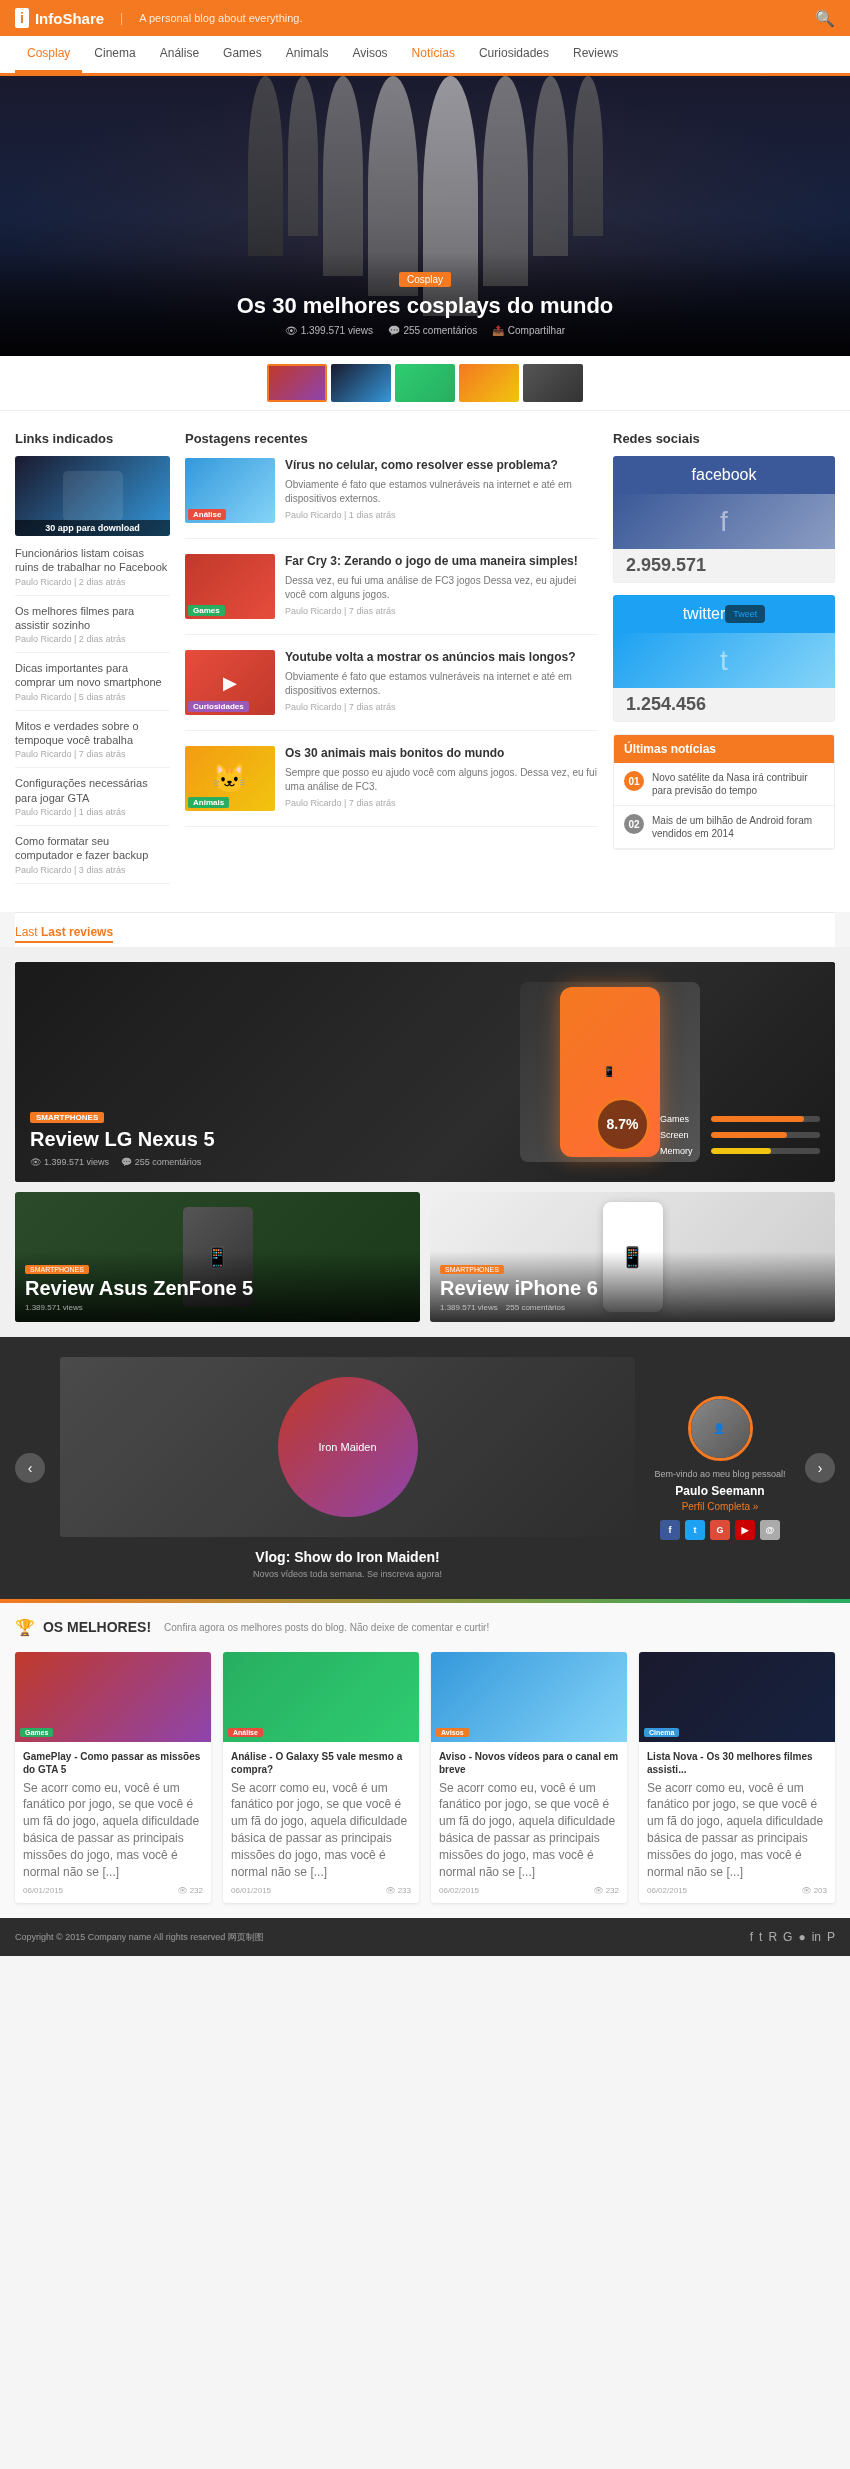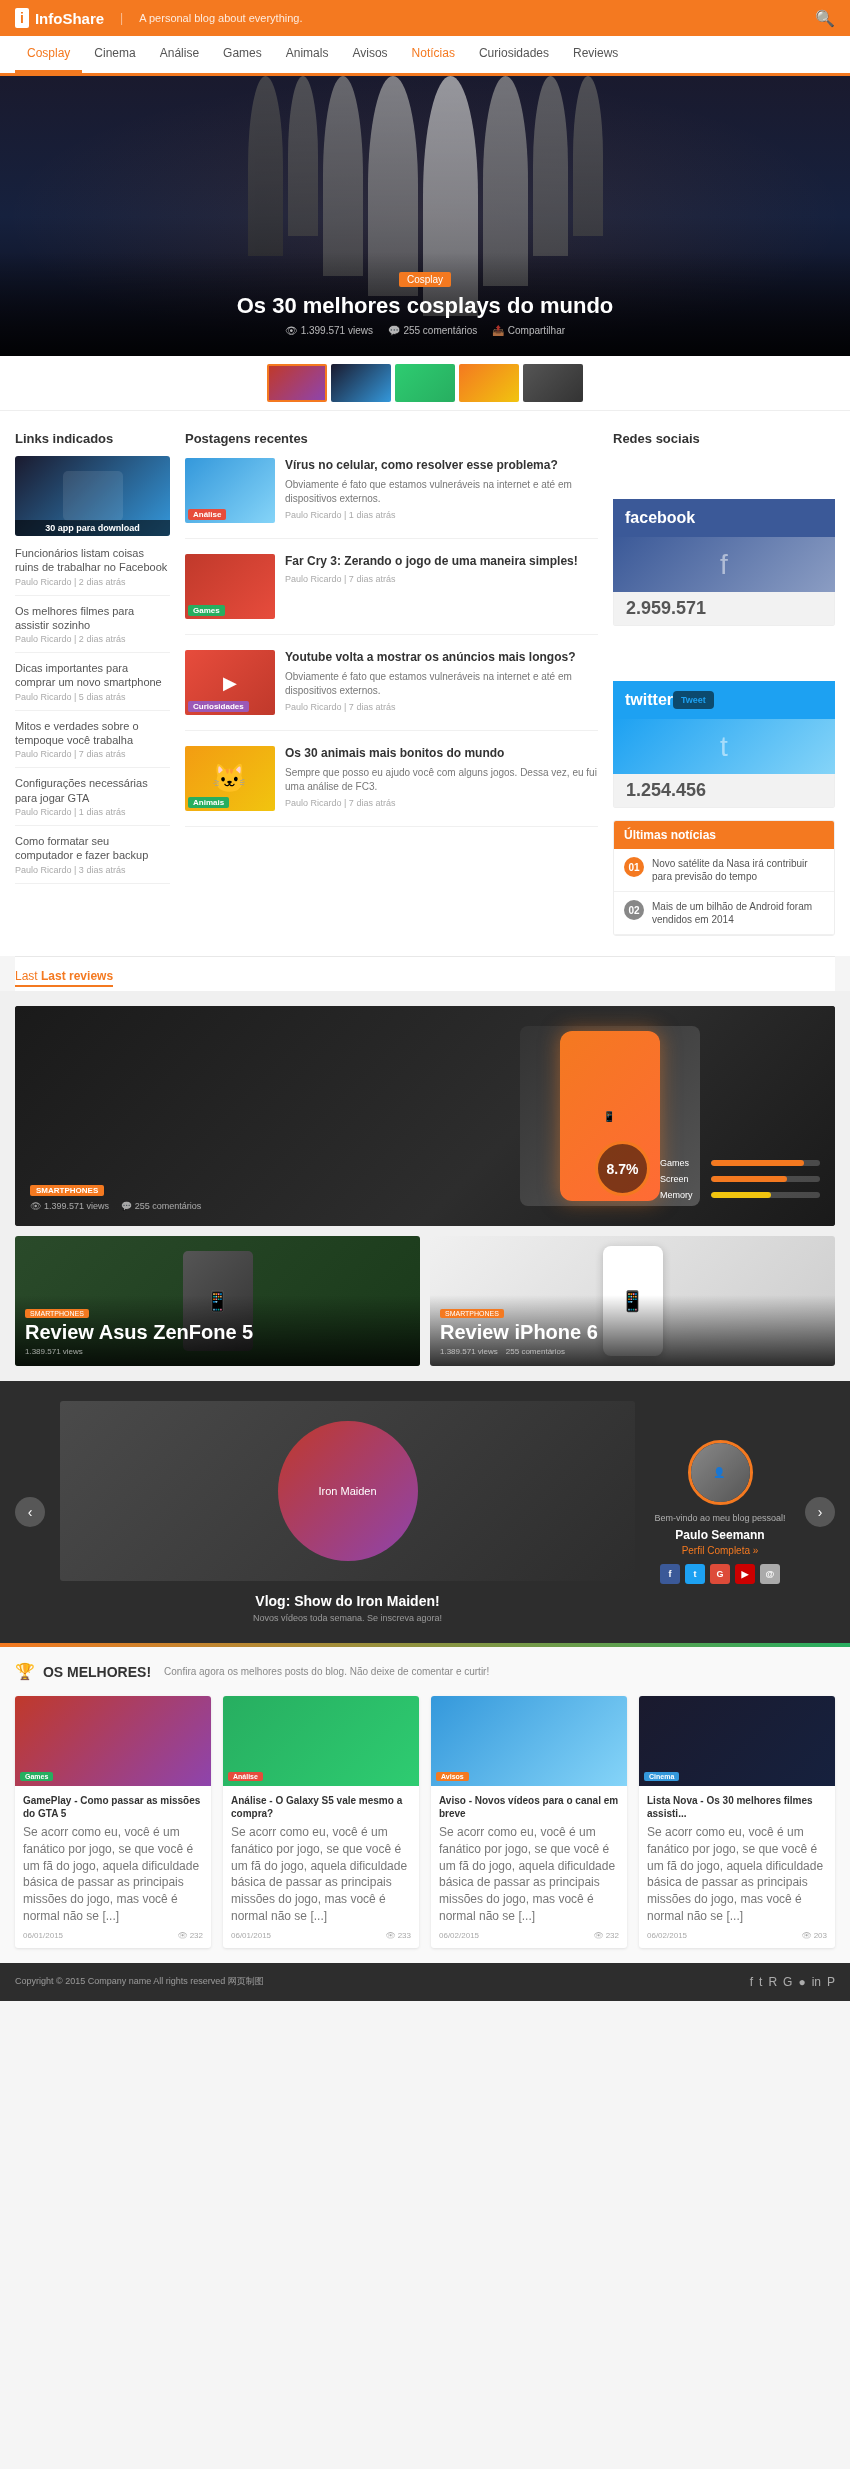--- a/index.html
+++ b/index.html
@@ -64,21 +64,21 @@
     .badge-animais { background: #27ae60; }
     .post-info h4 { font-size: 12px; font-weight: bold; color: #333; margin-bottom: 4px; line-height: 1.3; }
     .post-info p { font-size: 10px; color: #777; line-height: 1.4; margin-bottom: 4px; }
     .post-info .post-meta { font-size: 9px; color: #aaa; }
 
     
     .social-col { width: 222px; flex-shrink: 0; }
     .social-col h3 { font-size: 13px; margin-bottom: 10px; }
     .social-col h3 span { font-weight: bold; }
     .social-box { border-radius: 3px; overflow: hidden; margin-bottom: 12px; }
-    .social-box-header { padding: 10px 12px; color: white; font-size: 16px; font-weight: bold; display: flex; align-items: center; justify-content: flex-start; margin-top: 43px; }
+    .social-box-header { padding: 10px 12px; color: white; font-size: 16px; font-weight: normal; display: flex; align-items: center; justify-content: center; }
     .facebook-header { background: #3b5998; }
     .twitter-header { background: #1da1f2; }
     .twitter-btn { background: #0c4a6e; color: #1da1f2; font-size: 9px; padding: 4px 8px; border-radius: 4px; cursor: pointer; }
     .social-box-img { height: 55px; overflow: hidden; }
     .social-img-fb { background: linear-gradient(135deg, #3b5998, #8b9dc3); height: 100%; }
     .social-img-tw { background: linear-gradient(135deg, #1da1f2, #85d4f8); height: 100%; }
     .social-count { background: rgba(0,0,0,0.05); padding: 6px 12px; font-size: 18px; font-weight: bold; color: #555; border: 1px solid #eee; border-top: none; }
 
     
     .noticias-box { border: 1px solid #eee; border-radius: 3px; overflow: hidden; }
@@ -329,20 +329,21 @@
       </div>
     </div>
 
     <div class="post-item">
       <div class="post-thumb">
         <div class="post-thumb-inner" style="background:linear-gradient(135deg,#c0392b,#e74c3c);"></div>
         <span class="post-badge badge-games">Games</span>
       </div>
       <div class="post-info">
         <h4>Far Cry 3: Zerando o jogo de uma maneira simples!</h4>
+        <p>Dessa vez, eu fui uma análise de FC3 jogos Dessa vez, eu ajudei você com alguns jogos.</p>
         <div class="post-meta">Paulo Ricardo | 7 dias atrás</div>
       </div>
     </div>
 
     <div class="post-item">
       <div class="post-thumb" style="position:relative;">
         <div class="post-thumb-inner" style="background:linear-gradient(135deg,#e74c3c,#c0392b); display:flex;align-items:center;justify-content:center;">
           <span style="color:white;font-size:18px;">▶</span>
         </div>
         <span class="post-badge badge-curiosidades">Curiosidades</span>
@@ -425,20 +426,21 @@
   <div class="main-review">
     <div class="main-review-bg" style="background: linear-gradient(135deg, #1a1a1a 0%, #2d2d2d 60%, #1a1a1a 100%); display:flex; align-items:center; justify-content:center; position:relative;">
       <div style="width:55%; height:100%; position:absolute; right:0; top:0; display:flex; align-items:center; justify-content:center;">
         <div style="width:180px; height:180px; background:linear-gradient(135deg,#333,#555); border-radius:8px; display:flex; align-items:center; justify-content:center;">
           <div style="width:100px;height:170px;background:linear-gradient(135deg,#f47920,#ff6b35);border-radius:12px;box-shadow:0 0 20px rgba(244,121,32,0.5);display:flex;align-items:center;justify-content:center;color:white;font-size:10px;">📱</div>
         </div>
       </div>
     </div>
     <div class="main-review-overlay">
       <span class="review-badge-sm">SMARTPHONES</span>
+      <div class="main-review-title">Review LG Nexus 5</div>
       <div class="main-review-meta">
         <span>👁 <span>1.399.571 views</span></span>
         <span>💬 <span>255 comentários</span></span>
       </div>
     </div>
     <div class="score-circle">8.7%</div>
     <div class="rating-bars">
       <div class="bar-row">
         <span class="bar-label">Games</span>
         <div class="bar-track">

